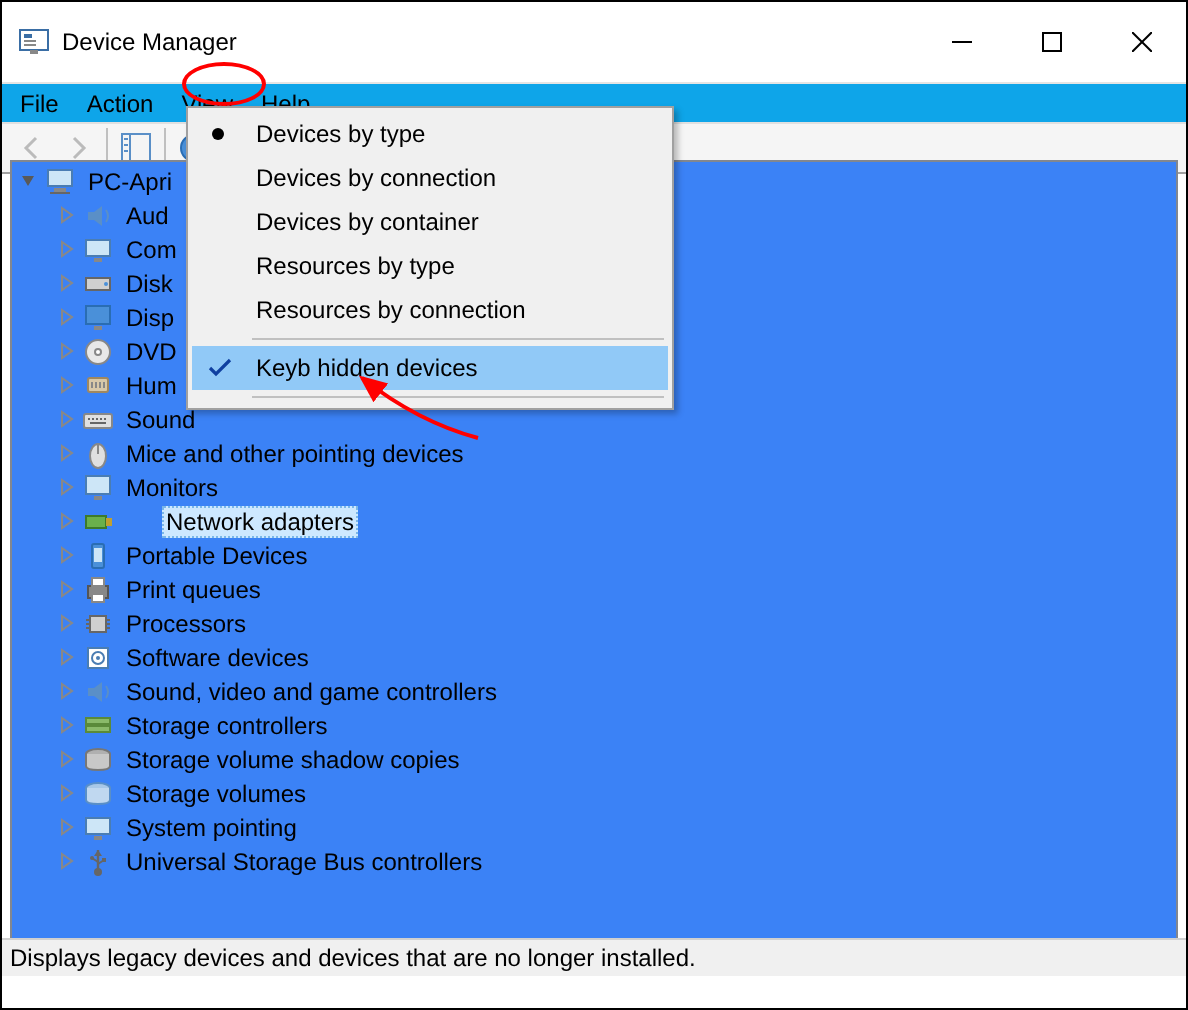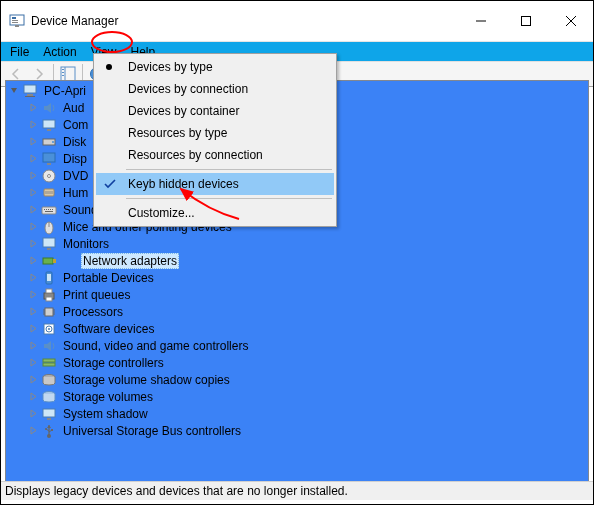--- a/index.html
+++ b/index.html
@@ -40,21 +40,21 @@
 .dditem { height: 22px; display: flex; align-items: center; padding-left: 32px; position: relative; }
 .dditem.highlight { background: #91c9f7; }
 .ddsep { height: 1px; background: #c0c0c0; margin: 3px 2px 3px 30px; }
 .ddbullet { position: absolute; left: 10px; width: 6px; height: 6px; background: #000; border-radius: 50%; top: 8px; }
 .ddcheck { position: absolute; left: 6px; top: 3px; width: 16px; height: 16px; }
 
 
 .redarrow { position: absolute; left: 172px; top: 184px; z-index: 11; pointer-events: none; }
 
 
-.statusbar { position: absolute; left: 0; right: 0; bottom: 4px; height: 19px; background: #f0f0f0; border-top: 1px solid #d0d0d0; padding: 1px 4px; display: flex; align-items: center; }
+.statusbar { position: absolute; left: 0; right: 0; bottom: 16px; height: 19px; background: #f0f0f0; border-top: 1px solid #d0d0d0; padding: 1px 4px; display: flex; align-items: center; }
 
 
 </style>
 </head>
 <body>
 
 <div class="titlebar">
   <span class="icon">
     <svg viewBox="0 0 16 16">
         <rect x="1" y="2" width="14" height="10" fill="#fff" stroke="#3a6ea5" stroke-width="1"></rect>
@@ -413,21 +413,21 @@
             <svg width="9" height="9" viewBox="0 0 9 9">
               <path d="M2 1 L7 4.5 L2 8 Z" fill="none" stroke="#888" stroke-width="1"></path>
             </svg>
           </span>
           <span class="devicon">
             <svg viewBox="0 0 16 16">
               <rect x="2" y="3" width="12" height="8" fill="#cde6f7" stroke="#4a7db3"></rect>
               <rect x="6" y="12" width="4" height="2" fill="#888"></rect>
             </svg>
           </span>
-          <span class="nodelabel">System shadow</span>
+          <span class="nodelabel">System pointing</span>
         </div>
         <div class="node child">
           <span class="expander">
             <svg width="9" height="9" viewBox="0 0 9 9">
               <path d="M2 1 L7 4.5 L2 8 Z" fill="none" stroke="#888" stroke-width="1"></path>
             </svg>
           </span>
           <span class="devicon">
             <svg viewBox="0 0 16 16">
               <circle cx="8" cy="13" r="2" fill="#666"></circle>
@@ -463,23 +463,20 @@
     <span>Resources by connection</span>
   </div>
   <div class="ddsep"></div>
   <div class="dditem highlight">
     <span class="ddcheck"><svg viewBox="0 0 16 16">
           <path d="M3 8 L6 11 L13 4" fill="none" stroke="#1040a0" stroke-width="1.6"></path>
         </svg></span>
     <span>Keyb hidden devices</span>
   </div>
   <div class="ddsep"></div>
-  <div class="dditem">
-    <span>Customize...</span>
-  </div>
 </div>
 
 <svg class="redarrow" width="70" height="36">
   <defs>
       <marker id="ah" markerWidth="7" markerHeight="7" refX="6" refY="3" orient="auto">
         <path d="M0 0 L7 3 L0 6 Z" fill="#ff0000"></path>
       </marker>
     </defs>
   <path d="M66 34 Q 36 26 8 4" fill="none" stroke="#ff0000" stroke-width="2" marker-end="url(#ah)"></path>
 </svg>

